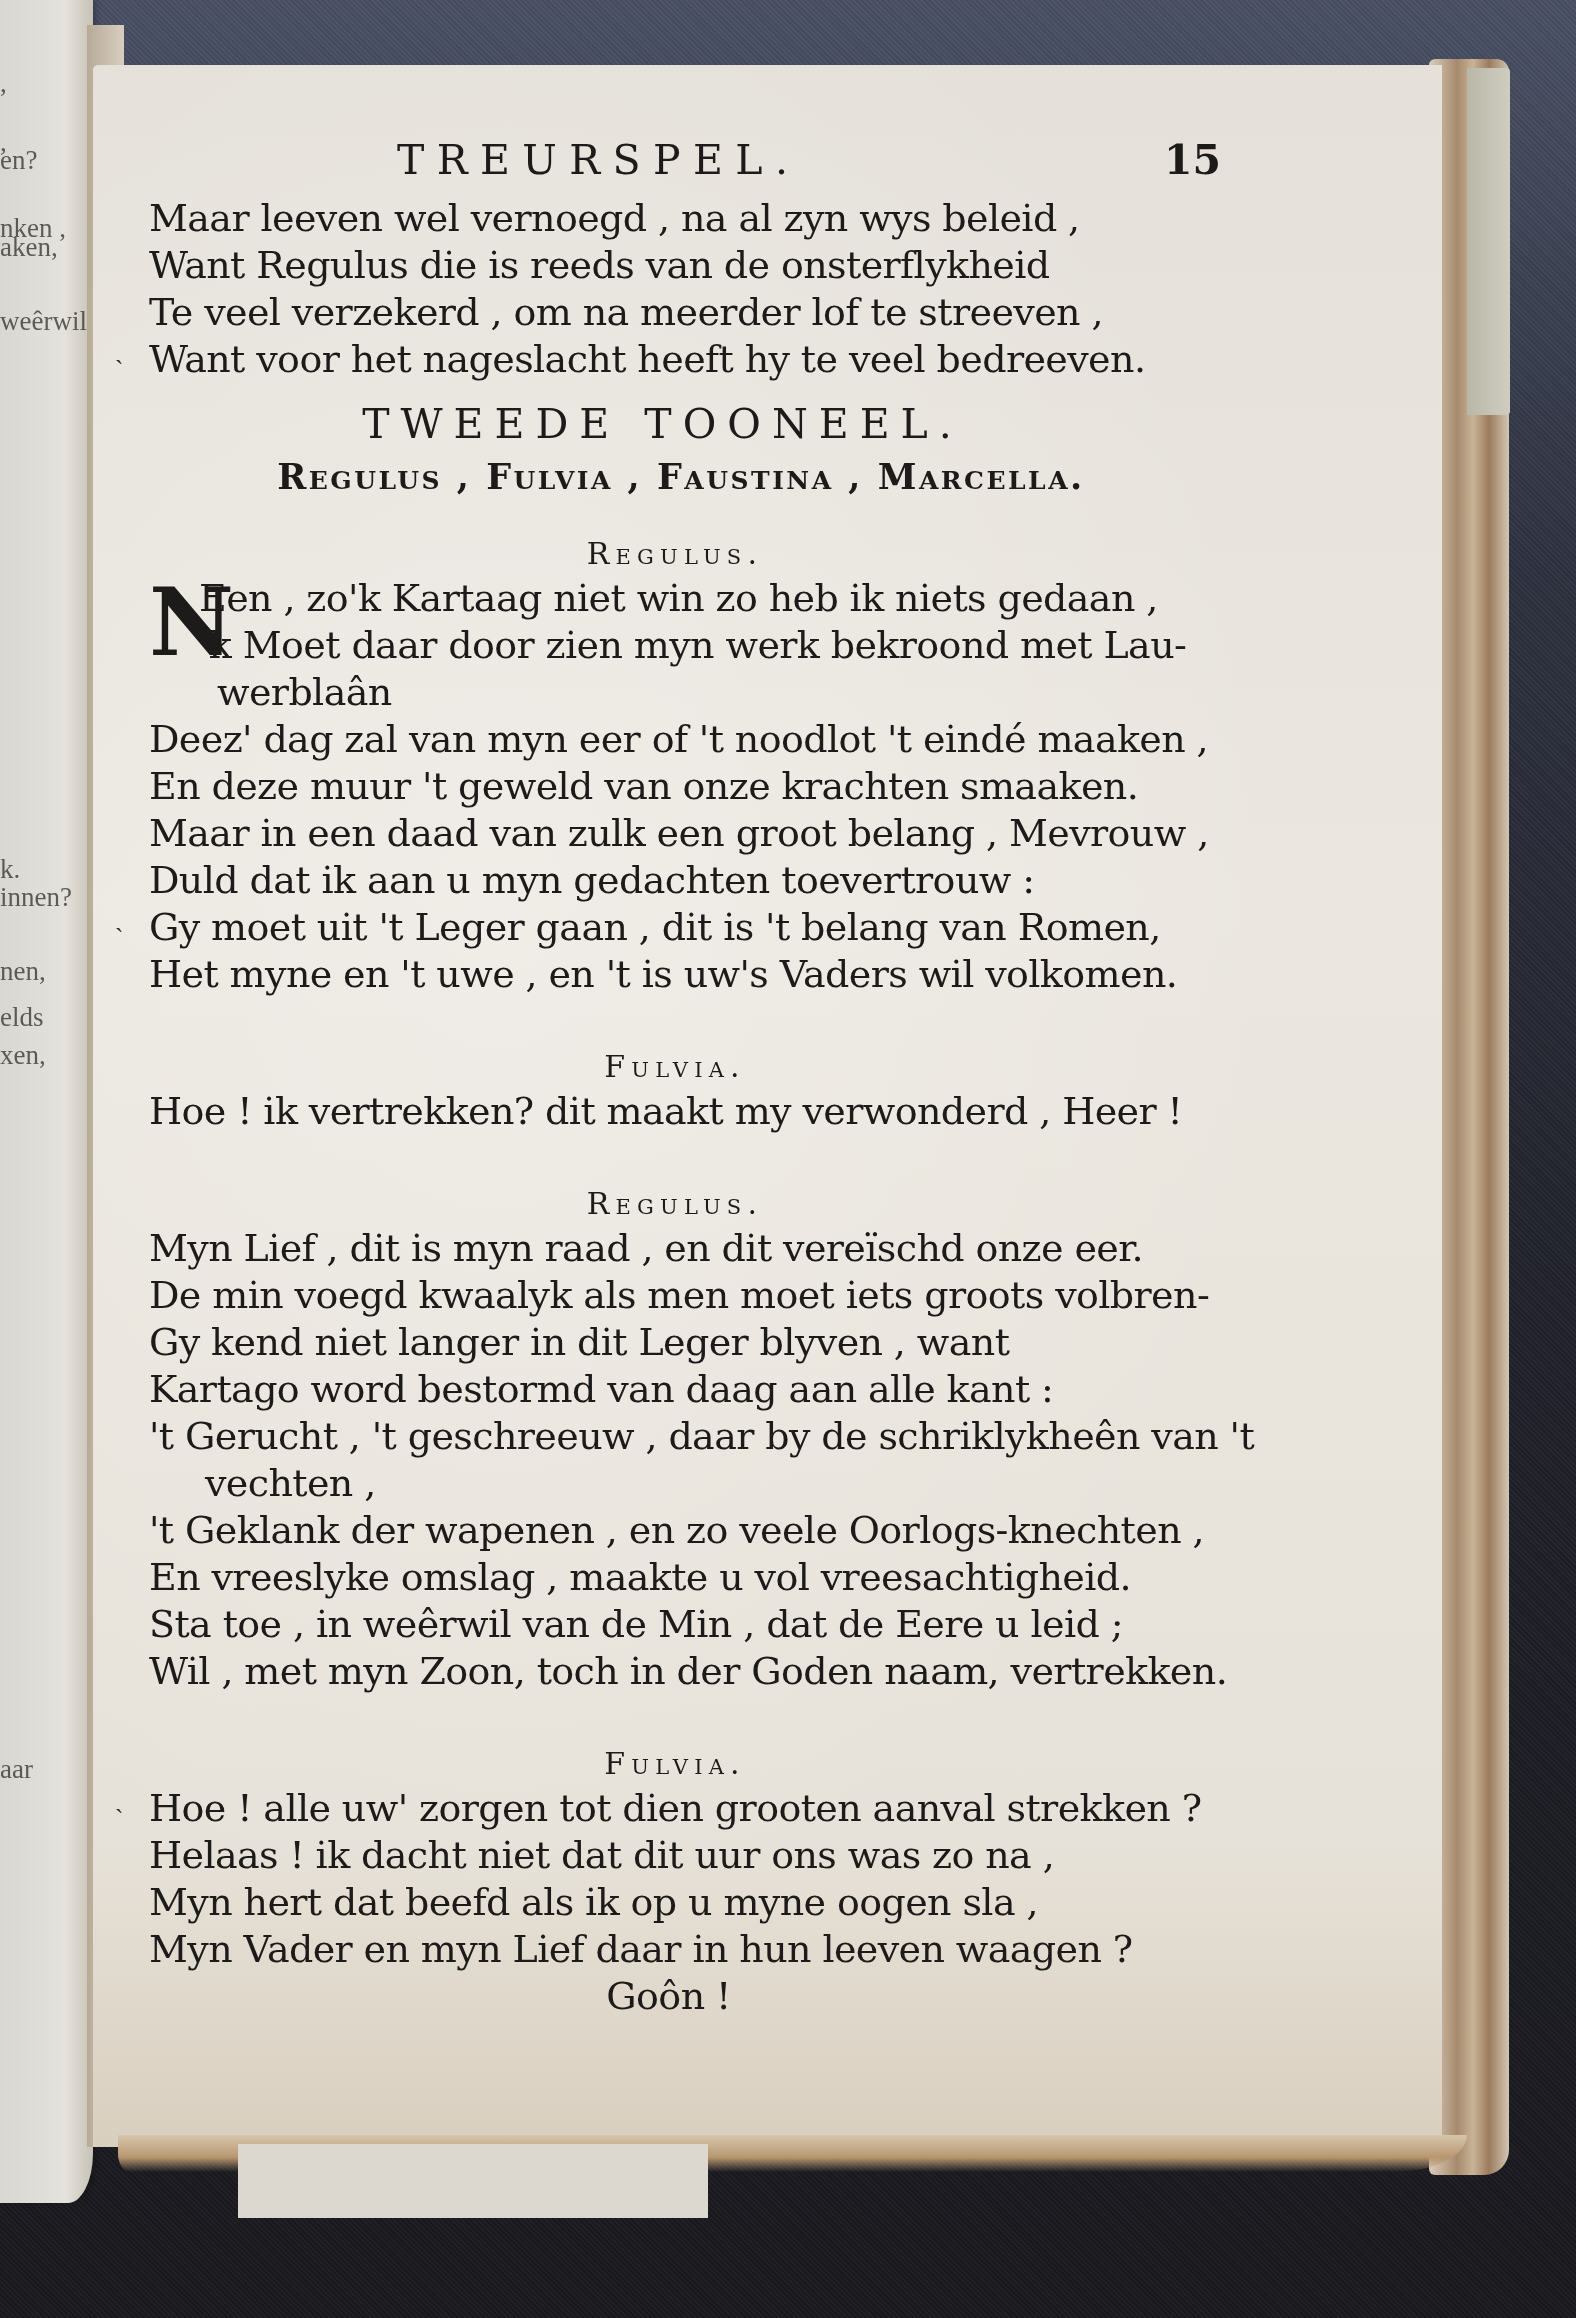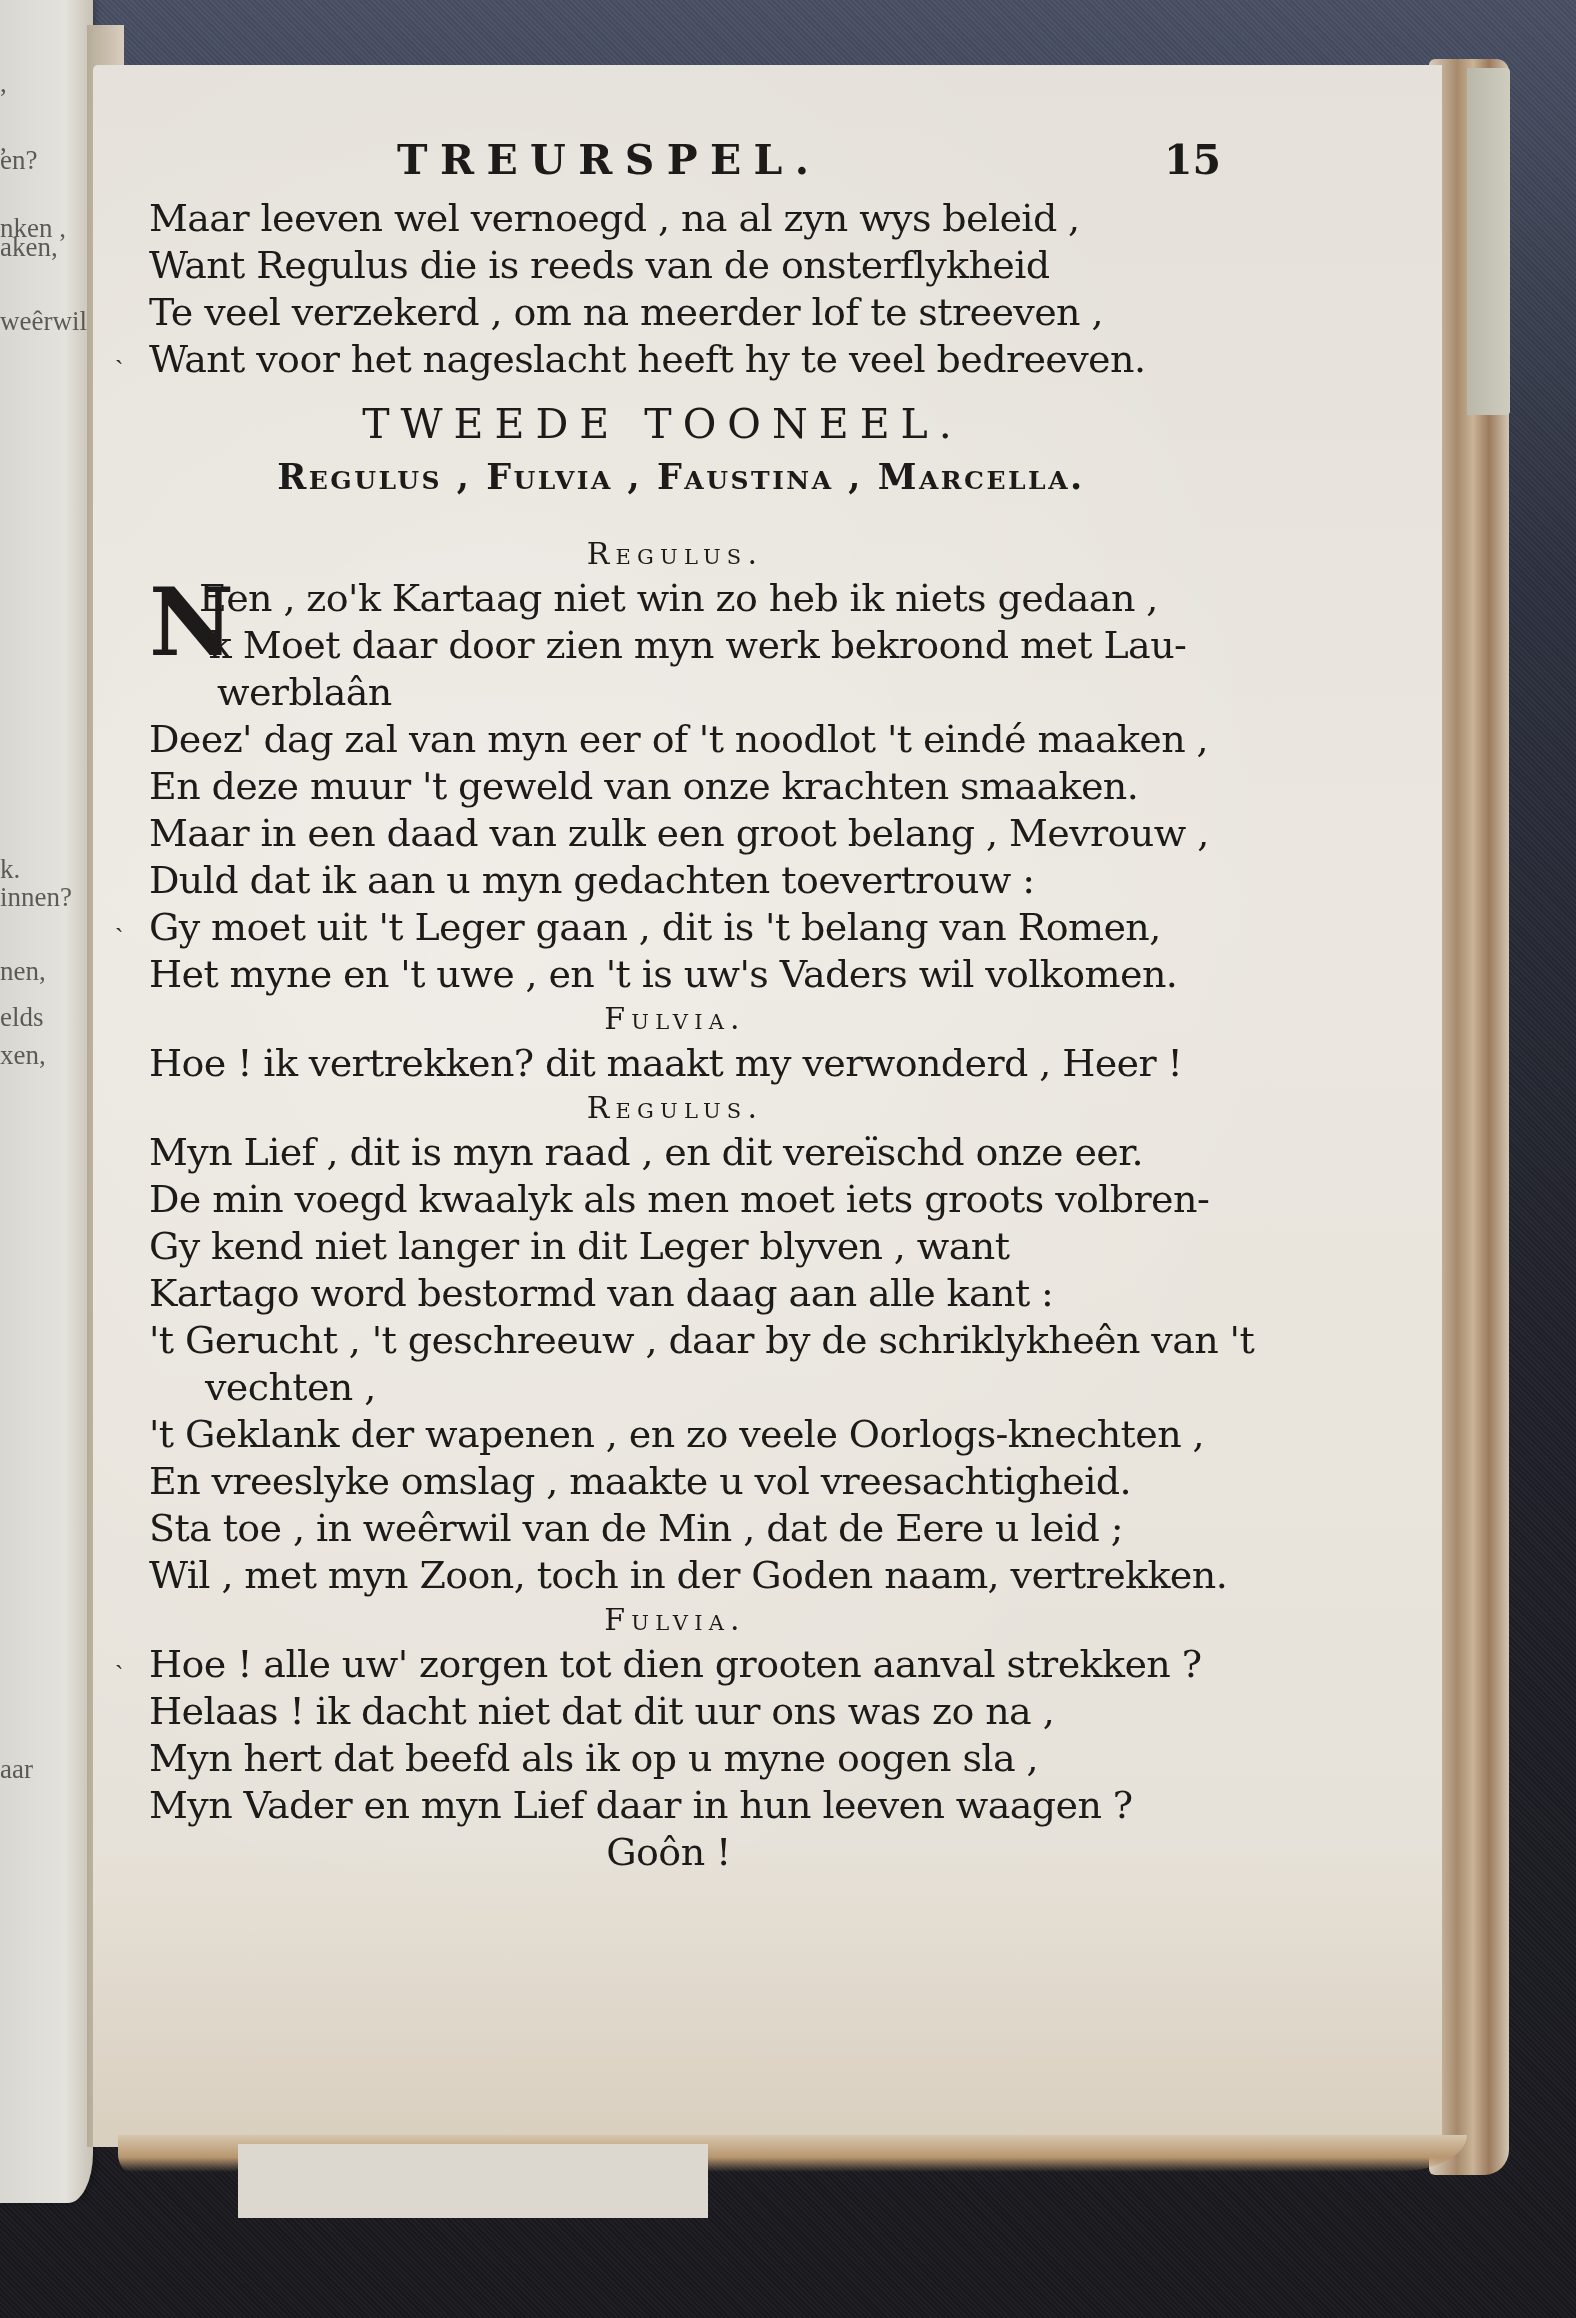--- a/index.html
+++ b/index.html
@@ -61,41 +61,42 @@
   
   .text {
     position: absolute; left: 149px; top: 136px; width: 1089px;
     color: #1d1b19;
   }
   .running-head {
     position: relative; height: 59px;
   }
   .running-title {
     position: absolute; left: 248px; top: 0; font-size: 41px; letter-spacing: 12.4px;
-    font-weight: bold;
+    font-weight: normal;
   }
   .page-number {
     position: absolute; left: 1015px; top: 0; font-size: 41px; font-weight: bold;
   }
   .verse {
     font-size: 38px; line-height: 47px; white-space: nowrap; letter-spacing: -0.6px;
   }
   .verse.cont { padding-left: 56px; }
   .scene-title {
     text-align: center; font-size: 41px; letter-spacing: 11px; margin-top: 13px; line-height: 56px;
     padding-right: 62px;
   }
   .cast {
     text-align: center; font-size: 35px; font-variant: small-caps; letter-spacing: 2.5px; line-height: 50px;
     padding-right: 25px;
     font-weight: bold;
   }
   .speaker {
     text-align: center; font-size: 30px; font-variant: small-caps; letter-spacing: 6.2px; line-height: 42px;
     padding-right: 37px;
+    margin-top: 48px;
   }
   .speaker.first { margin-top: 31px; }
   .dropcap-block { position: relative; padding-left: 50px; }
   .dropcap {
     position: absolute; left: 0; top: 1.2px; font-size: 93px; line-height: 93px; font-weight: bold;
   }
   .right { text-align: center; padding-right: 50px; }
   .line-wrap { position: relative; }
   .mark { position: absolute; left: -34px; font-size: 25px; color: #2e2a26; }
 </style>

